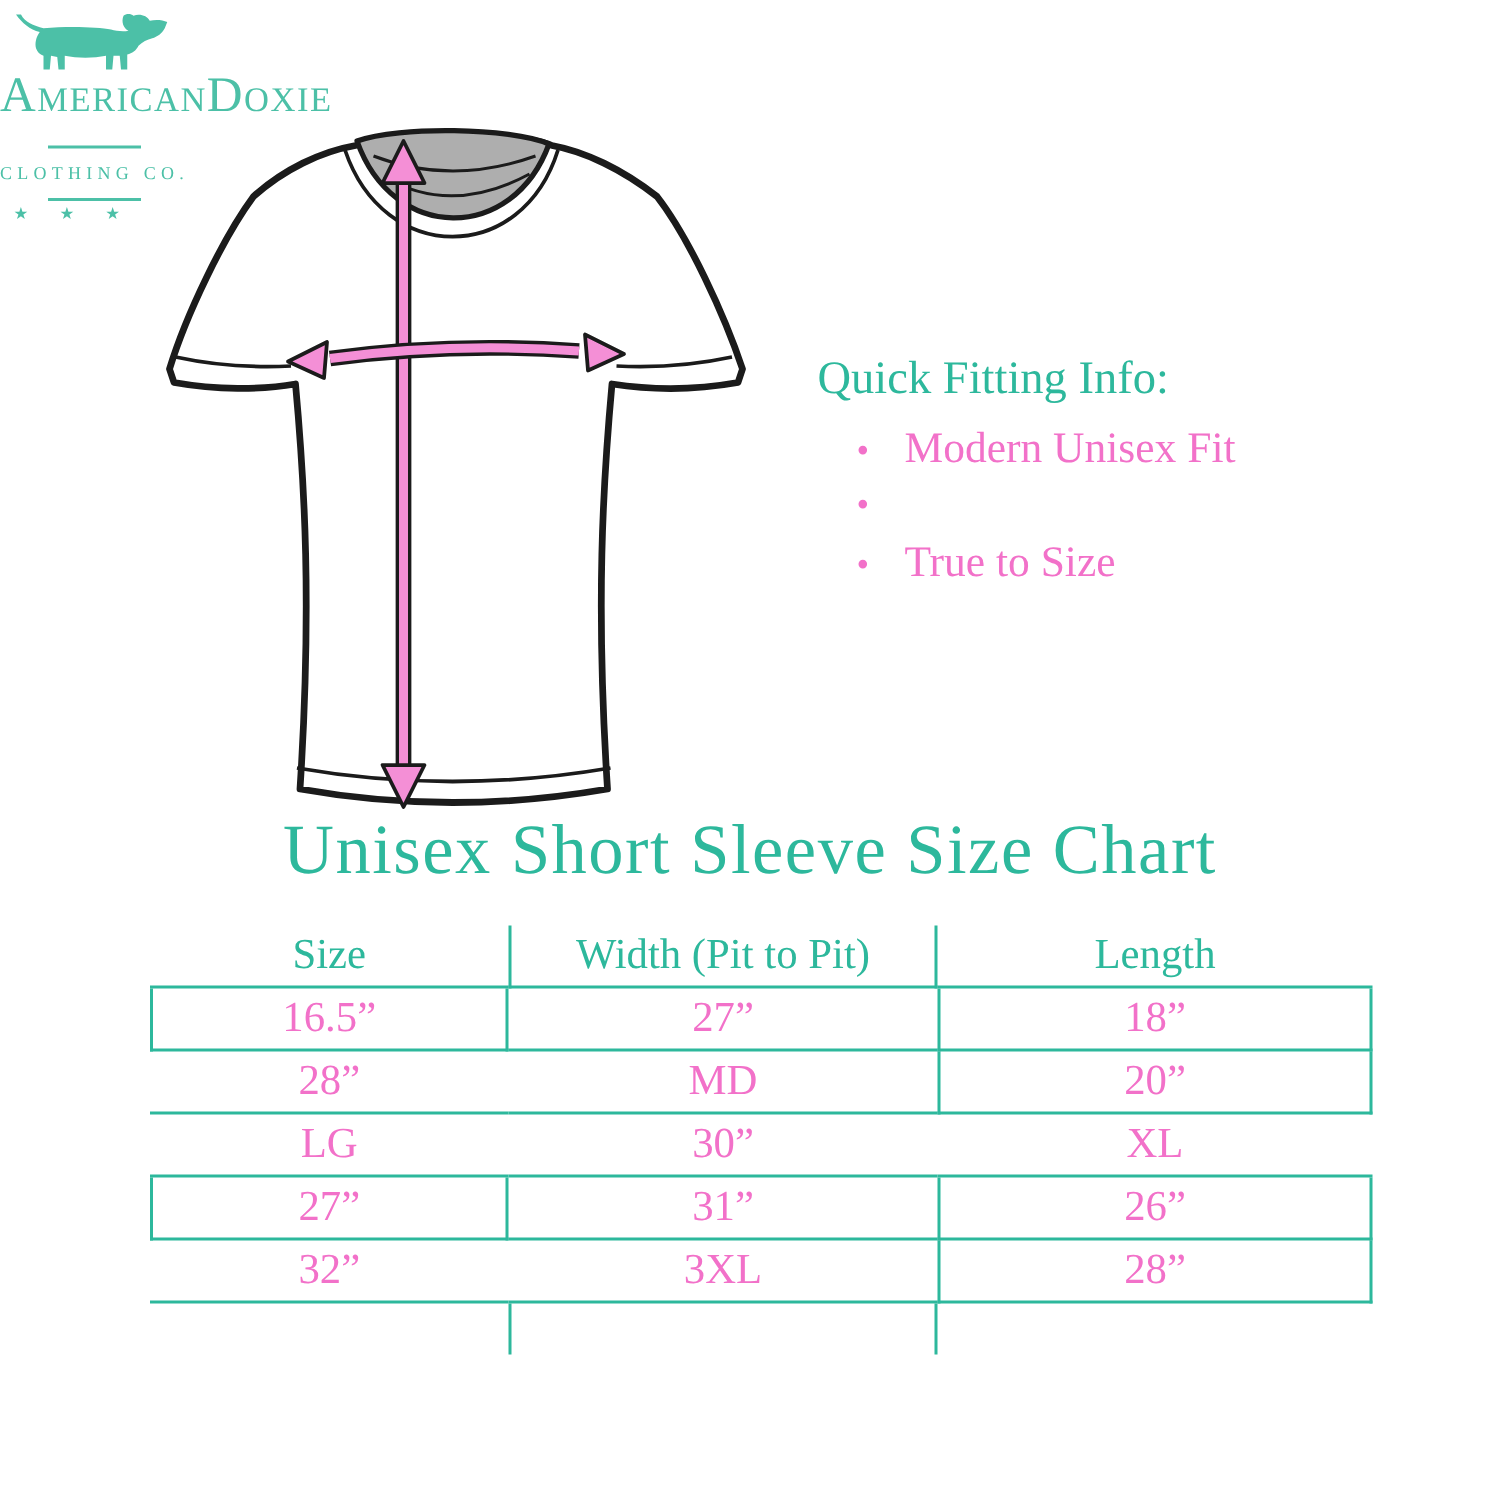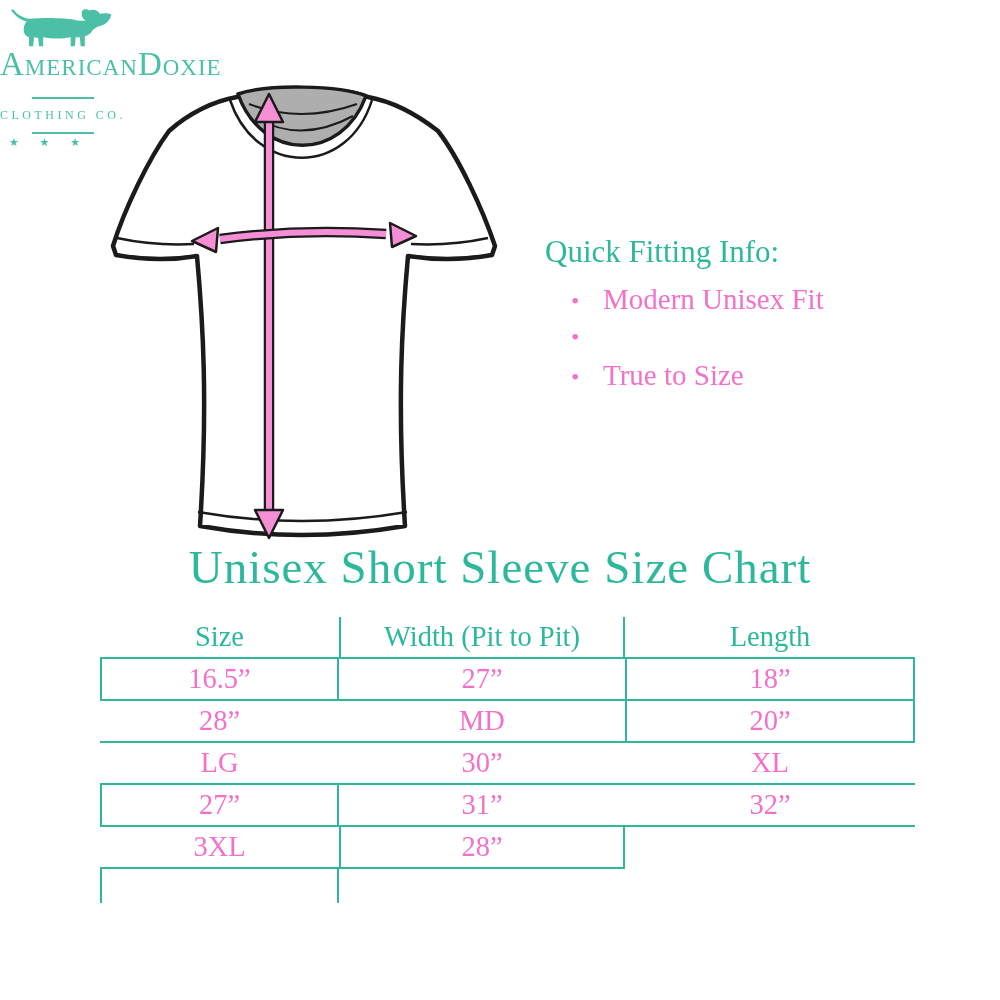--- a/index.html
+++ b/index.html
@@ -155,20 +155,21 @@
   <div class="cell data hb">MD</div>
   <div class="cell data hb vb">20”</div>
 
   <div class="cell data hb">LG</div>
   <div class="cell data hb">30”</div>
 
   <div class="cell data hb">XL</div>
   <div class="cell data hb vb">27”</div>
   <div class="cell data hb">31”</div>
 
+  <div class="cell data hb vb">26”</div>
   <div class="cell data hb">32”</div>
 
   <div class="cell data hb">3XL</div>
   <div class="cell data hb vb">28”</div>
 
   <div class="cell stub"></div>
   <div class="cell stub vb"></div>
   <div class="cell stub"></div>
 </div>
 

